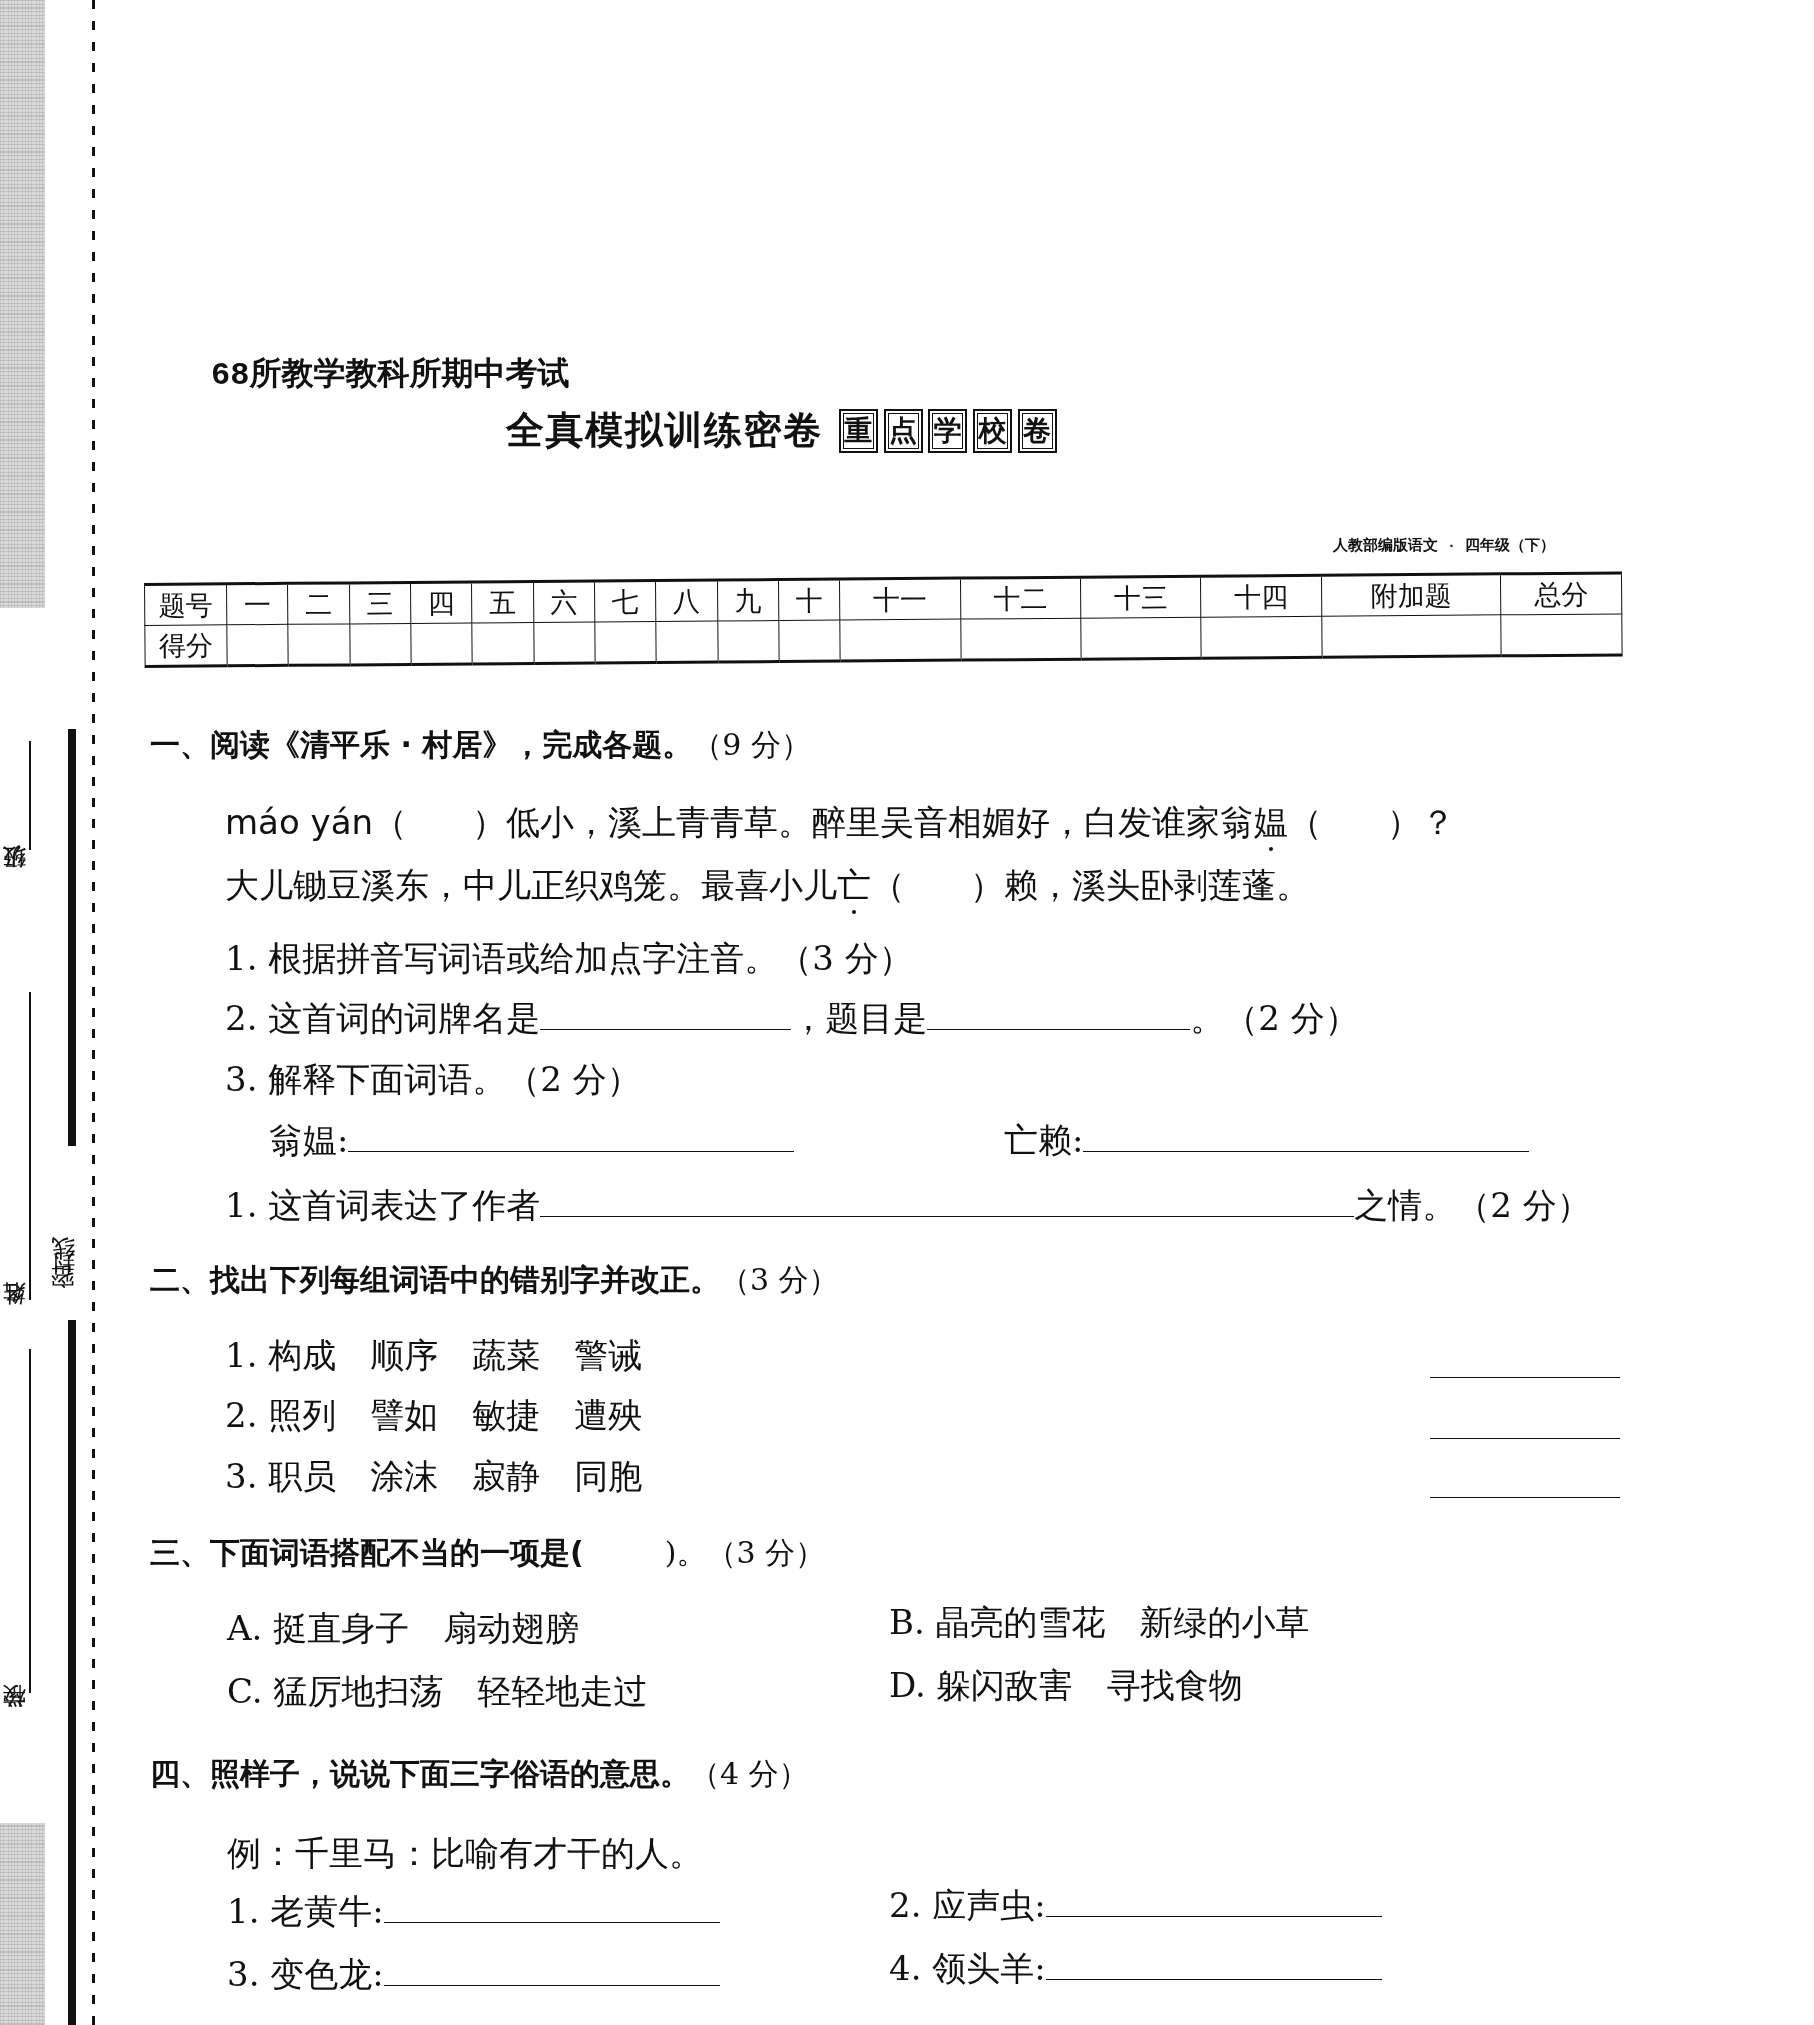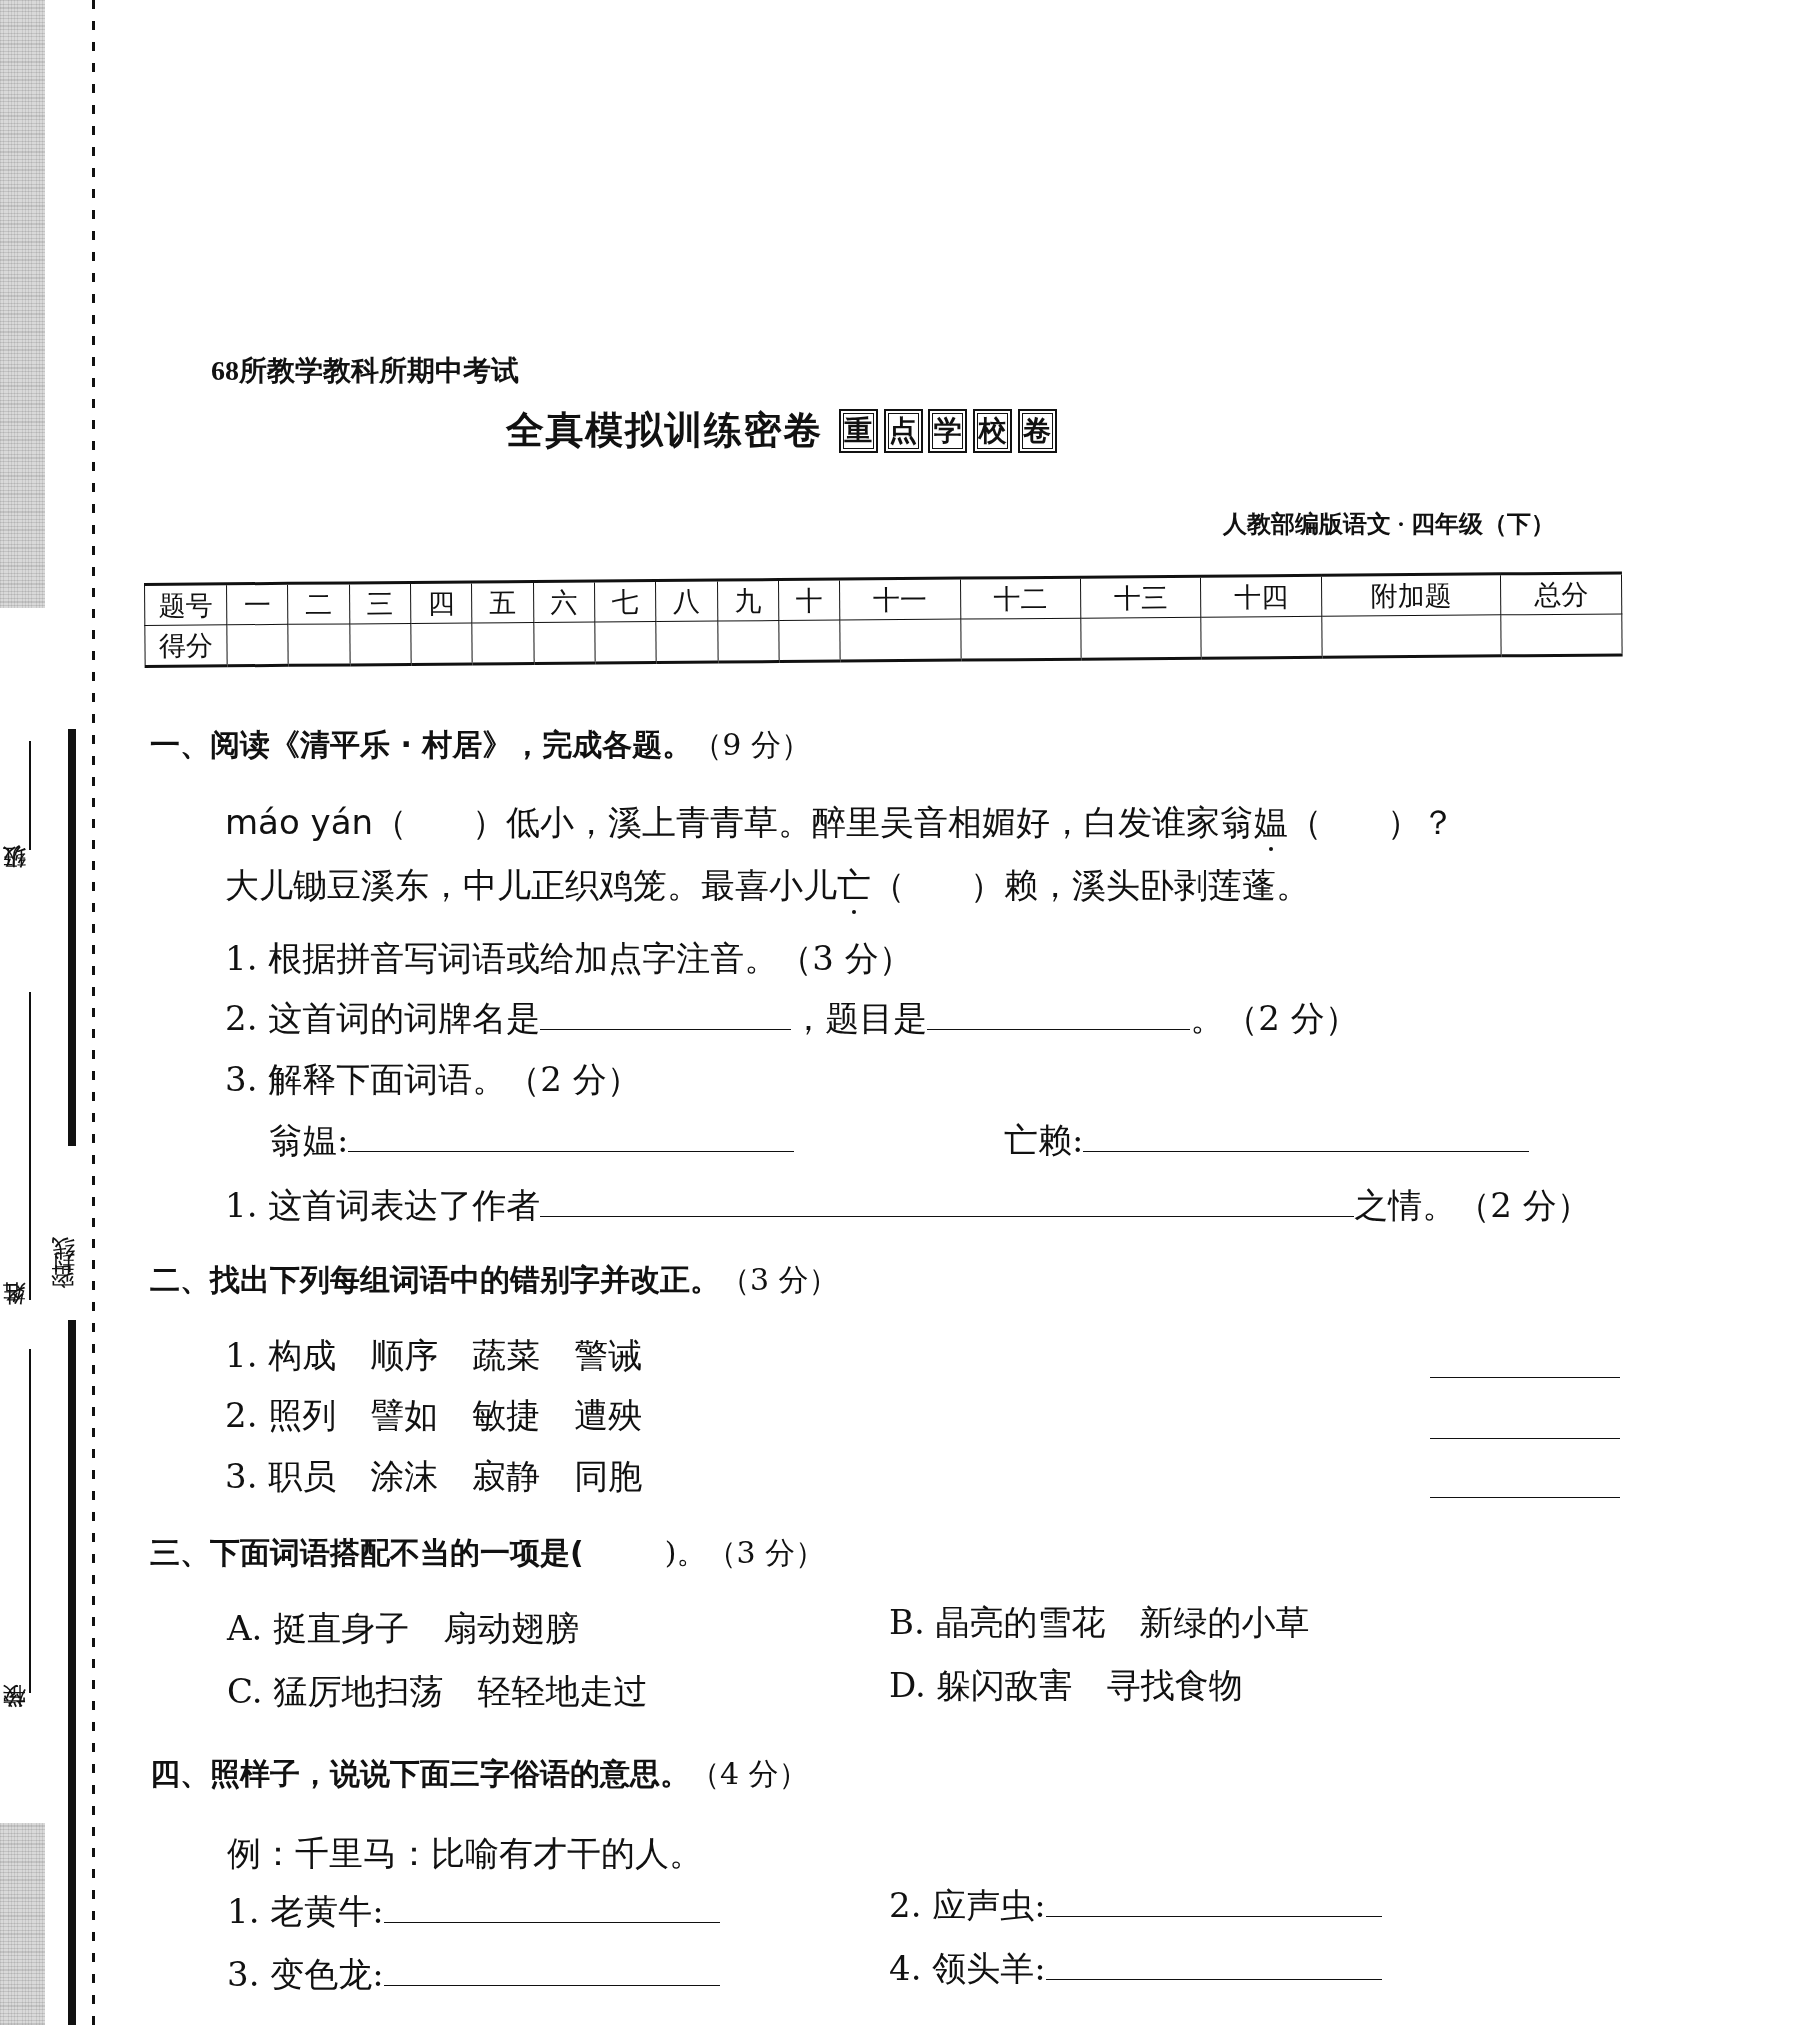--- a/index.html
+++ b/index.html
@@ -29,37 +29,37 @@
     writing-mode: vertical-rl; transform: rotate(180deg); text-align:center;
     font-family: "DejaVu Sans", sans-serif;
   }
   .seal-text {
     position:absolute; left:47px; width:28px; font-size:24px;
     writing-mode: vertical-rl; transform: rotate(180deg);
     letter-spacing: 14.6px; font-family: "DejaVu Sans", sans-serif;
   }
   
   .exam-source {
-    position:absolute; left:211px; top:352px; font-size:28px; font-weight:bold;
-    font-family: Liberation Serif, serif;
+    position:absolute; left:211px; top:352px; font-size:32px; font-weight:bold;
+    font-family: Liberation Mono, monospace;
   }
   .title-row { position:absolute; left:506px; top:405px; display:flex; align-items:center; }
   .title-main {
     font-size:38px; font-weight:bold; letter-spacing:1.6px;
     font-family: "DejaVu Sans", sans-serif;
   }
   .title-badges { display:flex; margin-left:16px; gap:5.7px; }
   .badge {
     width:39px; height:44px; border:2.4px solid #111; display:flex;
     align-items:center; justify-content:center; font-size:28px; font-weight:bold;
     box-sizing:border-box; font-family: "DejaVu Sans", sans-serif; outline: 1.2px solid #111; outline-offset:-5.7px;
   }
   .edition {
-    position:absolute; right:259px; top:508px; font-size:24px; font-weight:bold;
-    font-family: Liberation Serif, serif;
+    position:absolute; right:259px; top:536px; font-size:15px; font-weight:bold;
+    font-family: Liberation Mono, monospace;
   }
   
   .score-table {
     position:absolute; left:144px; top:583px; width:1478px;
     border-collapse:collapse; transform: rotate(-0.45deg); transform-origin:left top;
   }
   .score-table td {
     border:1.2px solid #111; height:39px; text-align:center; font-size:27px;
     padding:0; font-family: "DejaVu Serif", serif;
   }

